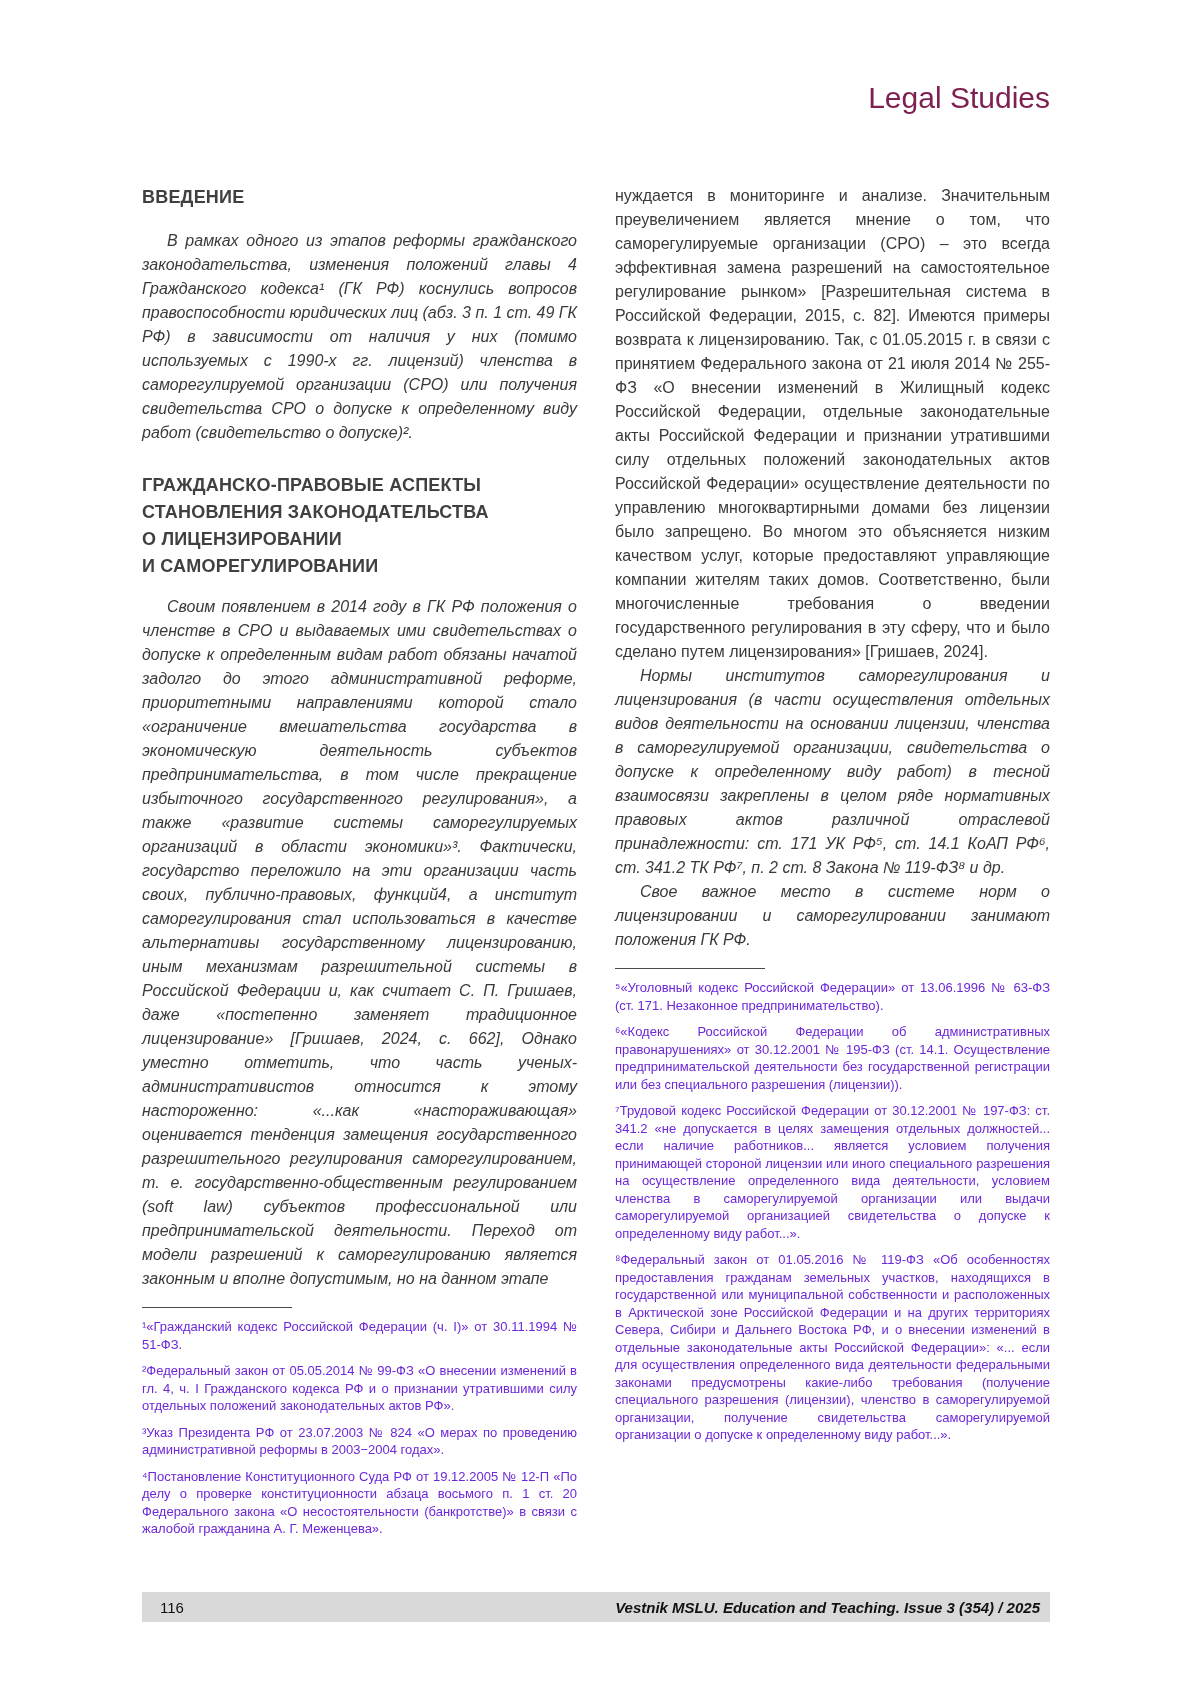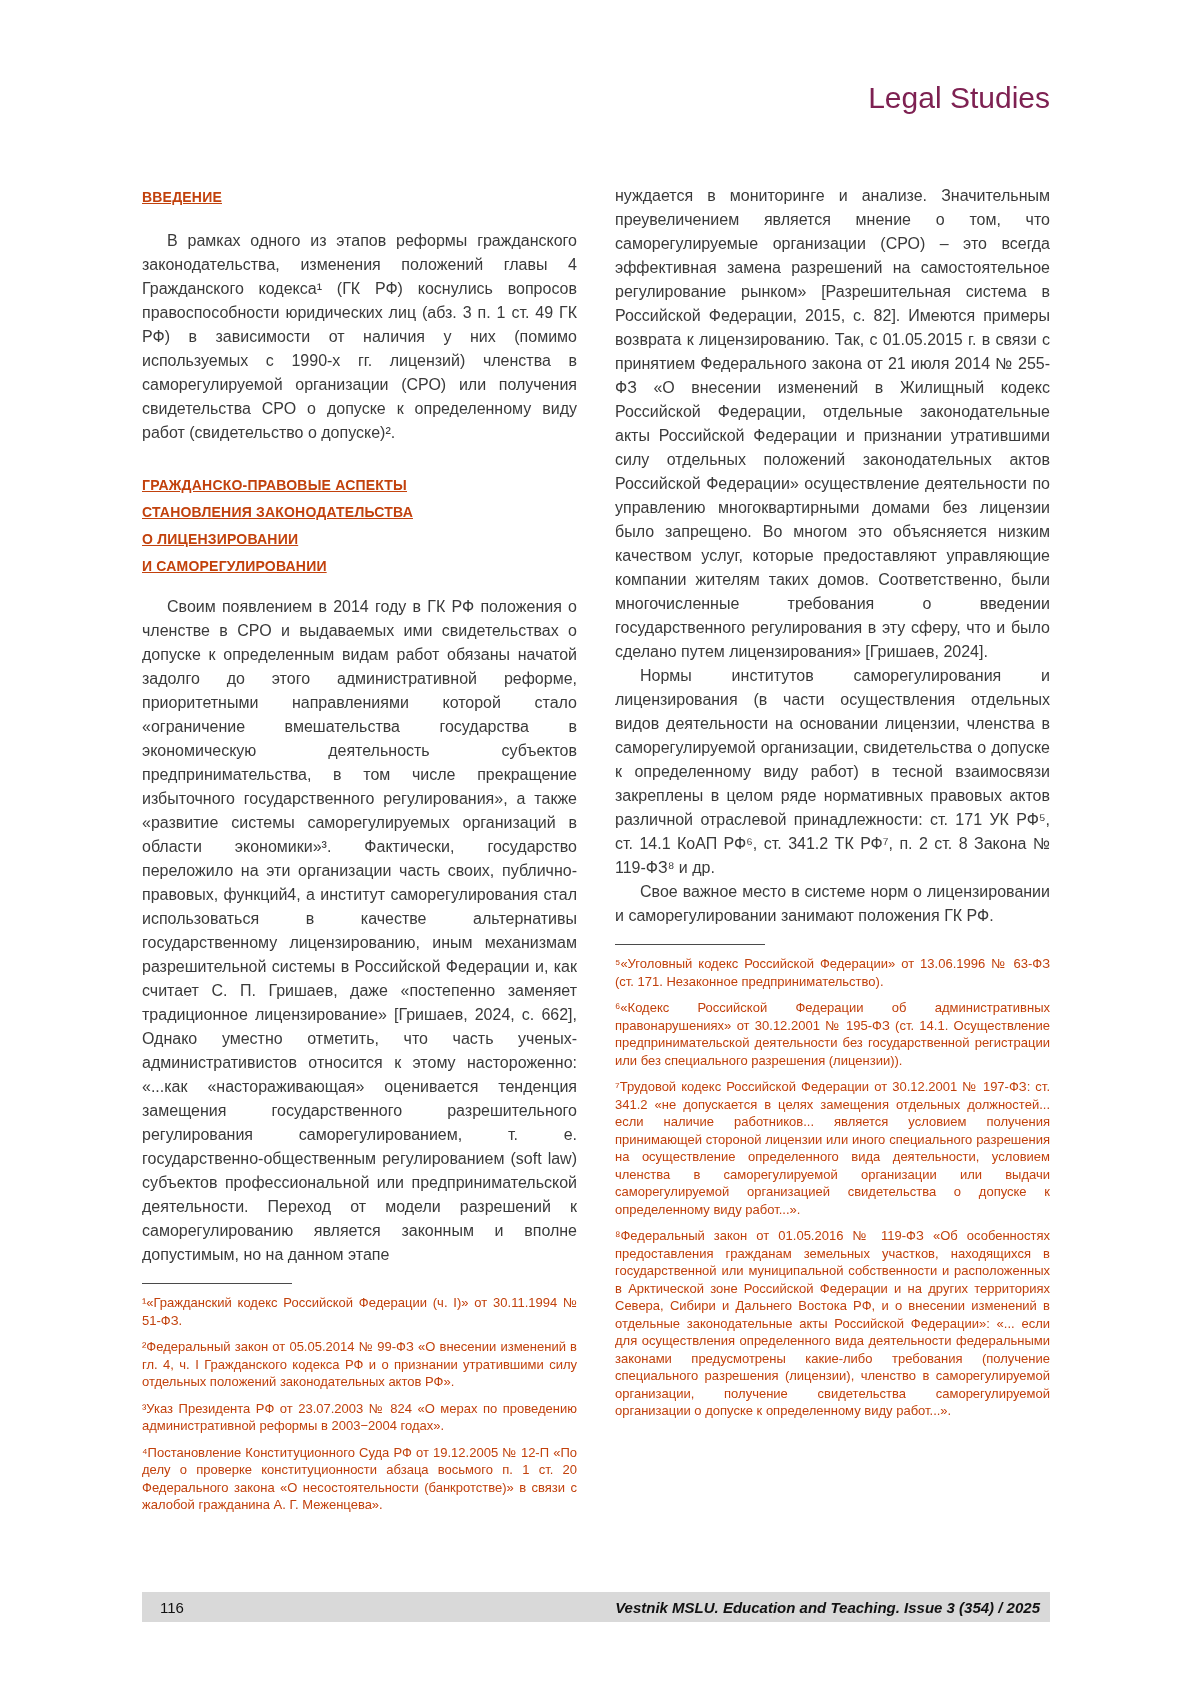--- a/index.html
+++ b/index.html
@@ -12,29 +12,29 @@
     position:absolute;top:80px;left:127px;width:908px;text-align:right;
     font-size:30px;line-height:36px;font-weight:500;color:#7e2152;
     hyphens:none;
   }
   .content{
     position:absolute;left:127px;top:184px;width:908px;
     display:flex;gap:38px;align-items:flex-start;
   }
   .col{width:435px;}
   .section-heading{
-    font-size:14px;line-height:27px;font-weight:bold;color:#c2410c;
-    margin:0 0 18px 0;letter-spacing:0.2px;hyphens:none;text-decoration:underline;
+    font-size:18px;line-height:27px;font-weight:bold;color:#404040;
+    margin:0 0 18px 0;letter-spacing:0.2px;hyphens:none;
   }
   .section-heading.multiline{white-space:pre-line;margin-top:27px;margin-bottom:15px;}
   .body-para{font-size:16px;line-height:24px;text-align:justify;margin:0;}
-  .indent{text-indent:25px;}
+  .indent{text-indent:25px;font-style:italic;}
   .footnotes{margin-top:16px;}
   .fn-rule{width:150px;height:0;border:0;border-top:1.5px solid #4a4a4a;margin:0 0 10px 0;}
-  .footnote{font-size:13px;line-height:17.5px;text-align:justify;margin:0 0 9px 0;color:#c2410c;}
+  .footnote{font-size:13px;line-height:17.5px;text-align:justify;margin:0 0 9px 0;color:#6d28d9;}
   .footer-bar{
     position:absolute;left:127px;top:1592px;width:908px;height:30px;
     background:#d9d9d9;display:flex;align-items:center;justify-content:space-between;
     padding:0 10px 0 18px;box-sizing:border-box;hyphens:none;
   }
   .page-number{font-size:15px;color:#111111;}
   .journal-line{font-size:15px;font-weight:bold;font-style:italic;color:#111111;}
 </style>
 </head>
 <body>

